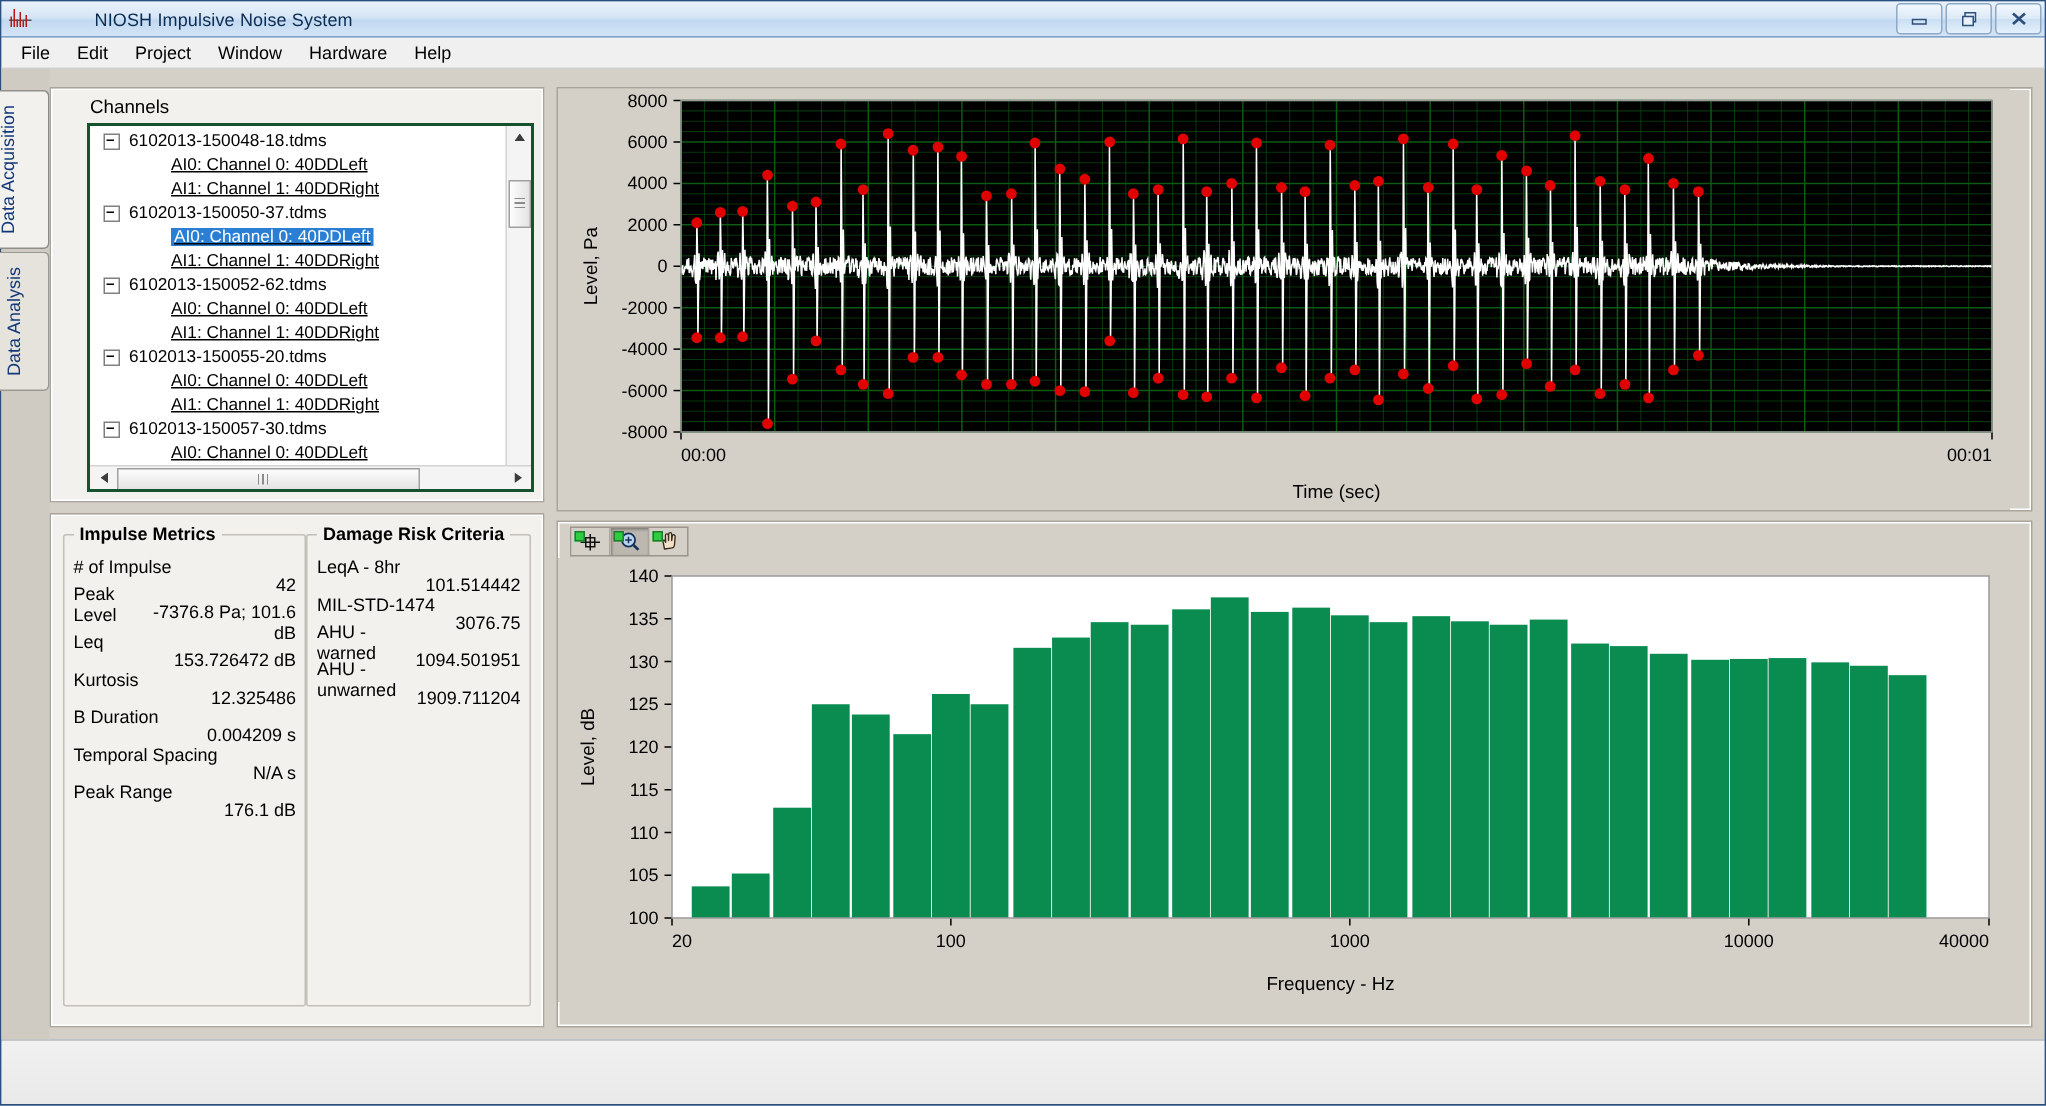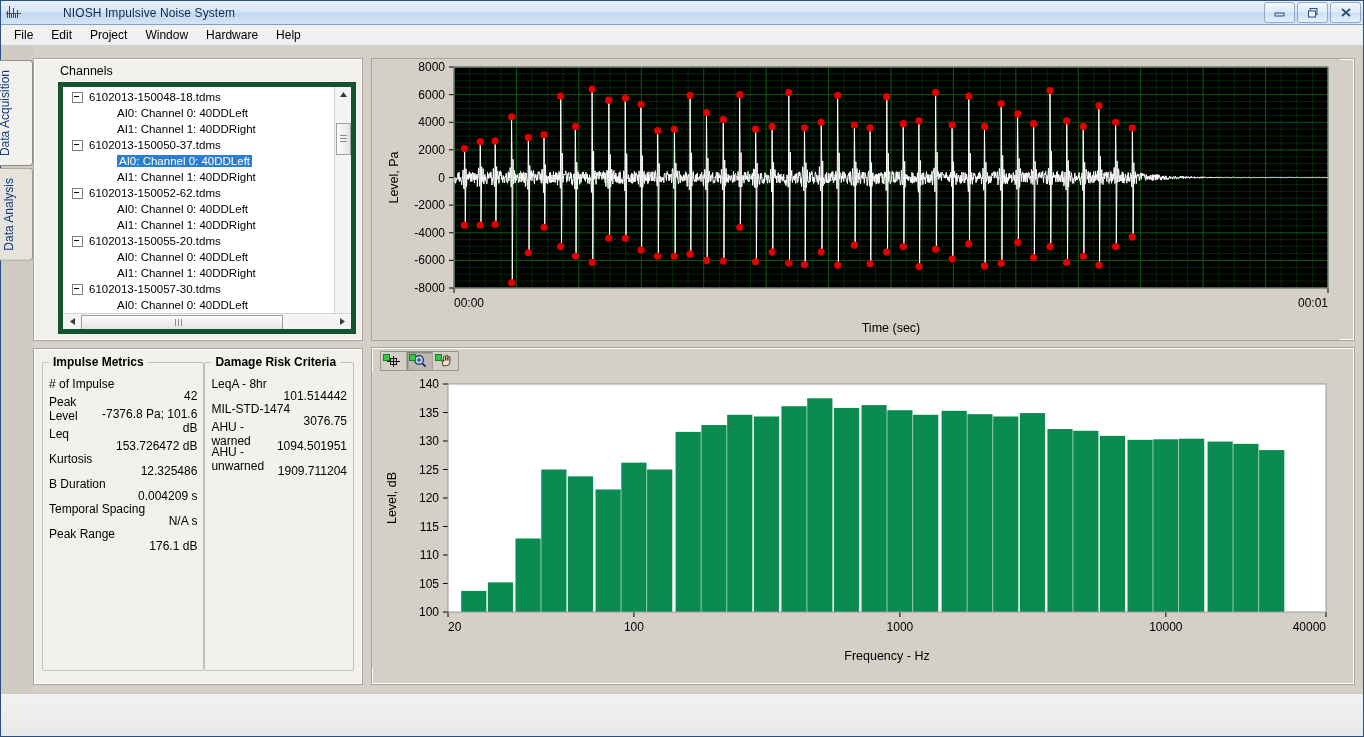--- a/index.html
+++ b/index.html
@@ -80,29 +80,29 @@
     background:#f3f1ed;border:1px solid #a9a59d;
     box-shadow:inset 0 0 0 1px #fff;
     box-sizing:border-box;
   }
   
   .channels{padding:5px 6px 6px 24px;flex:0 0 252px;display:flex;flex-direction:column;}
   .channels h3{
     margin:0 0 4px 2px;font-size:12.5px;font-weight:400;color:#000;
   }
   .treebox{
-    flex:1;border:5px solid #14532d;background:#fff;position:relative;
+    flex:1;border:2px solid #14532d;background:#fff;position:relative;
     display:flex;flex-direction:column;overflow:hidden;
   }
   .treeview{
     flex:1;overflow:hidden;position:relative;padding-top:2px;
   }
   .trow{height:16px;display:flex;align-items:center;font-size:11.5px;color:#000;white-space:nowrap;}
   .trow.file{padding-left:24px;}
-  .trow.chan{padding-left:54px;}
+  .trow.chan{padding-left:54px;text-decoration:underline;}
   .toggle{
     width:9px;height:9px;border:1px solid #808080;background:#fff;
     margin-right:6px;position:relative;flex:0 0 9px;margin-left:-15px;
   }
   .toggle:before{
     content:"";position:absolute;left:1px;top:3px;width:5px;height:1px;background:#000;
   }
   .sel{background:#2a7fd4;color:#fff;padding-left:2px;padding-right:2px;}
   .vscroll{
     position:absolute;right:0;top:0;width:16px;height:100%;

